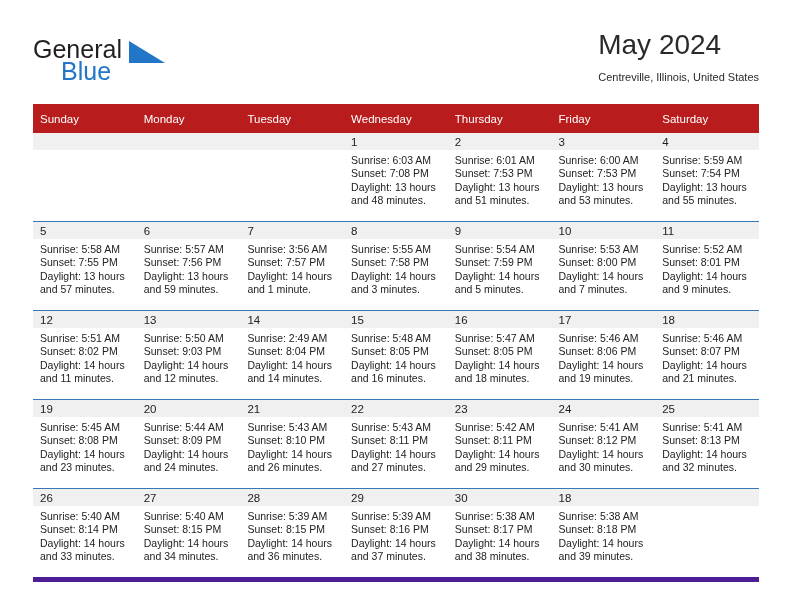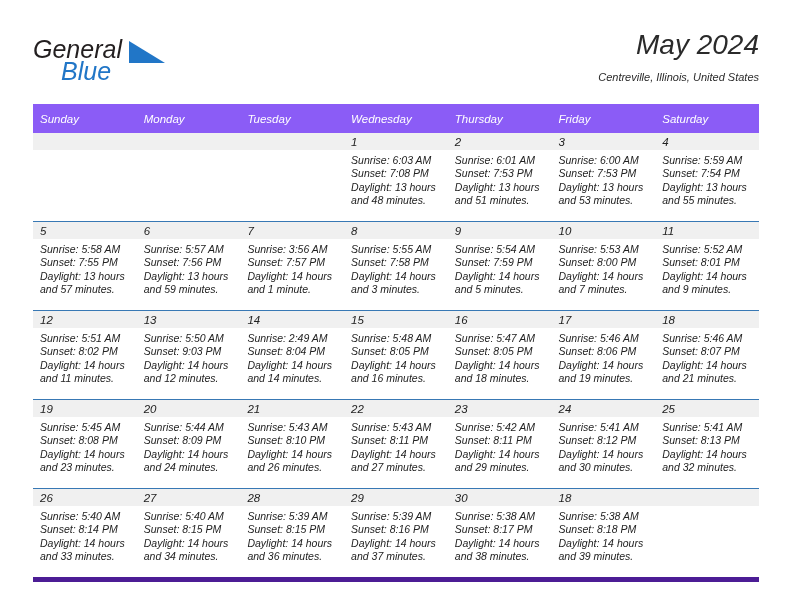--- a/index.html
+++ b/index.html
@@ -13,21 +13,20 @@
     font-family: "Liberation Sans", sans-serif;
     color: #1a1a1a;
     overflow: hidden;
   }
   .page {
     position: relative;
     width: 792px;
     height: 588px;
     box-sizing: border-box;
     padding: 0;
-    font-style: italic;
   }
 
   
   .header {
     position: absolute;
     left: 33px;
     top: 28px;
     right: 33px;
     height: 72px;
   }
@@ -57,21 +56,21 @@
     left: 28px;
     top: 22px;
     font-size: 25px;
     color: #2176c7;
     line-height: 27px;
   }
   .title-wrap {
     position: absolute;
     right: 0;
     top: 0;
-    text-align: right;
+    text-align: left;
     margin-left: 20px;
   }
   .cal-title {
     font-size: 28px;
     color: #2a2a2a;
     line-height: 34px;
     white-space: nowrap;
   }
   .cal-subtitle {
     font-size: 11px;
@@ -87,21 +86,21 @@
     left: 33px;
     top: 104px;
     width: 726px;
   }
   .cal-table {
     width: 726px;
     border-collapse: collapse;
     table-layout: fixed;
   }
   .cal-table th {
-    background: #8b5cf6;
+    background: #b91c1c;
     color: #ffffff;
     font-size: 11.5px;
     font-weight: normal;
     text-align: left;
     padding: 5px 0 5px 7px;
     height: 19px;
     vertical-align: middle;
   }
   .cal-table td {
     width: 103.71px;

